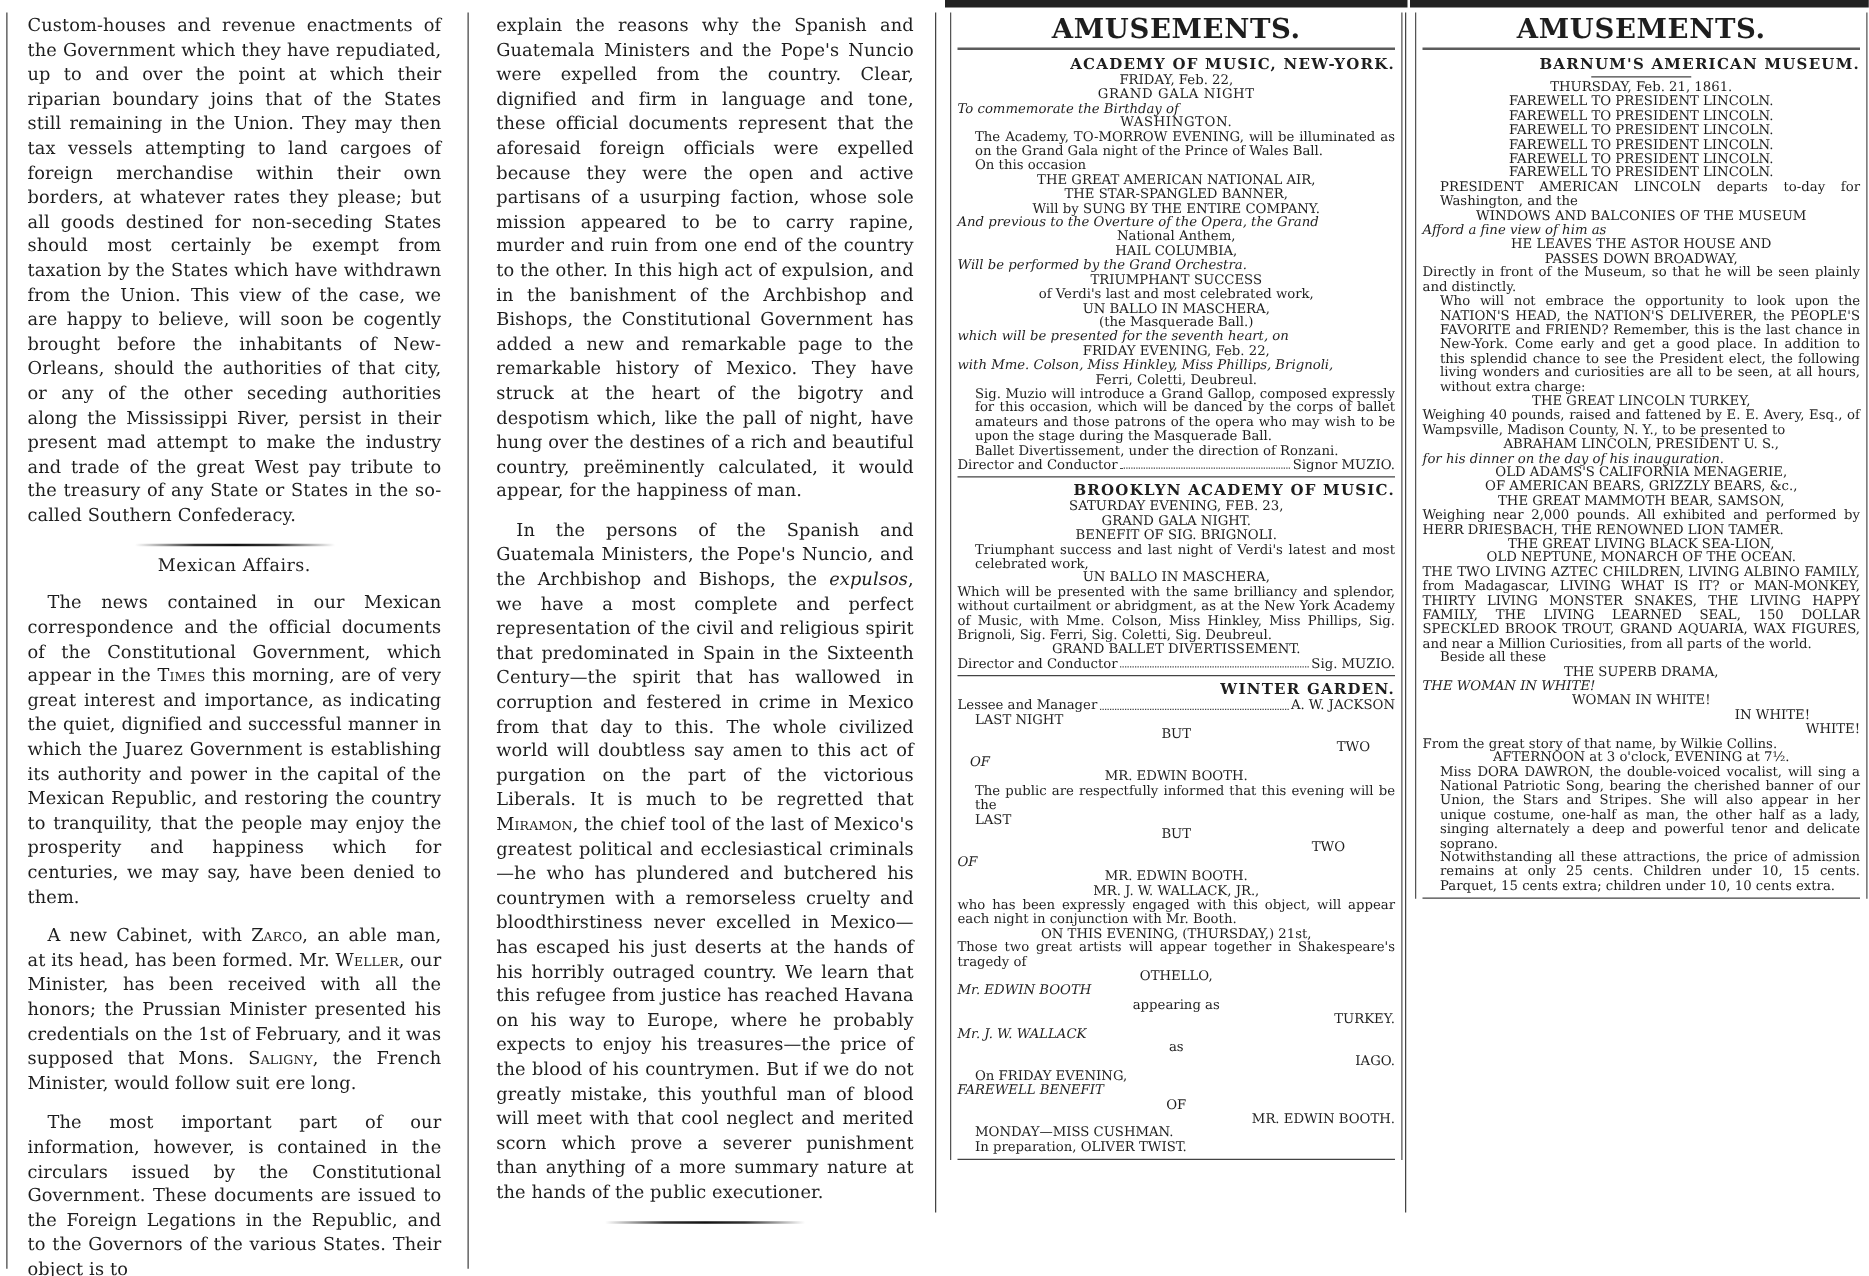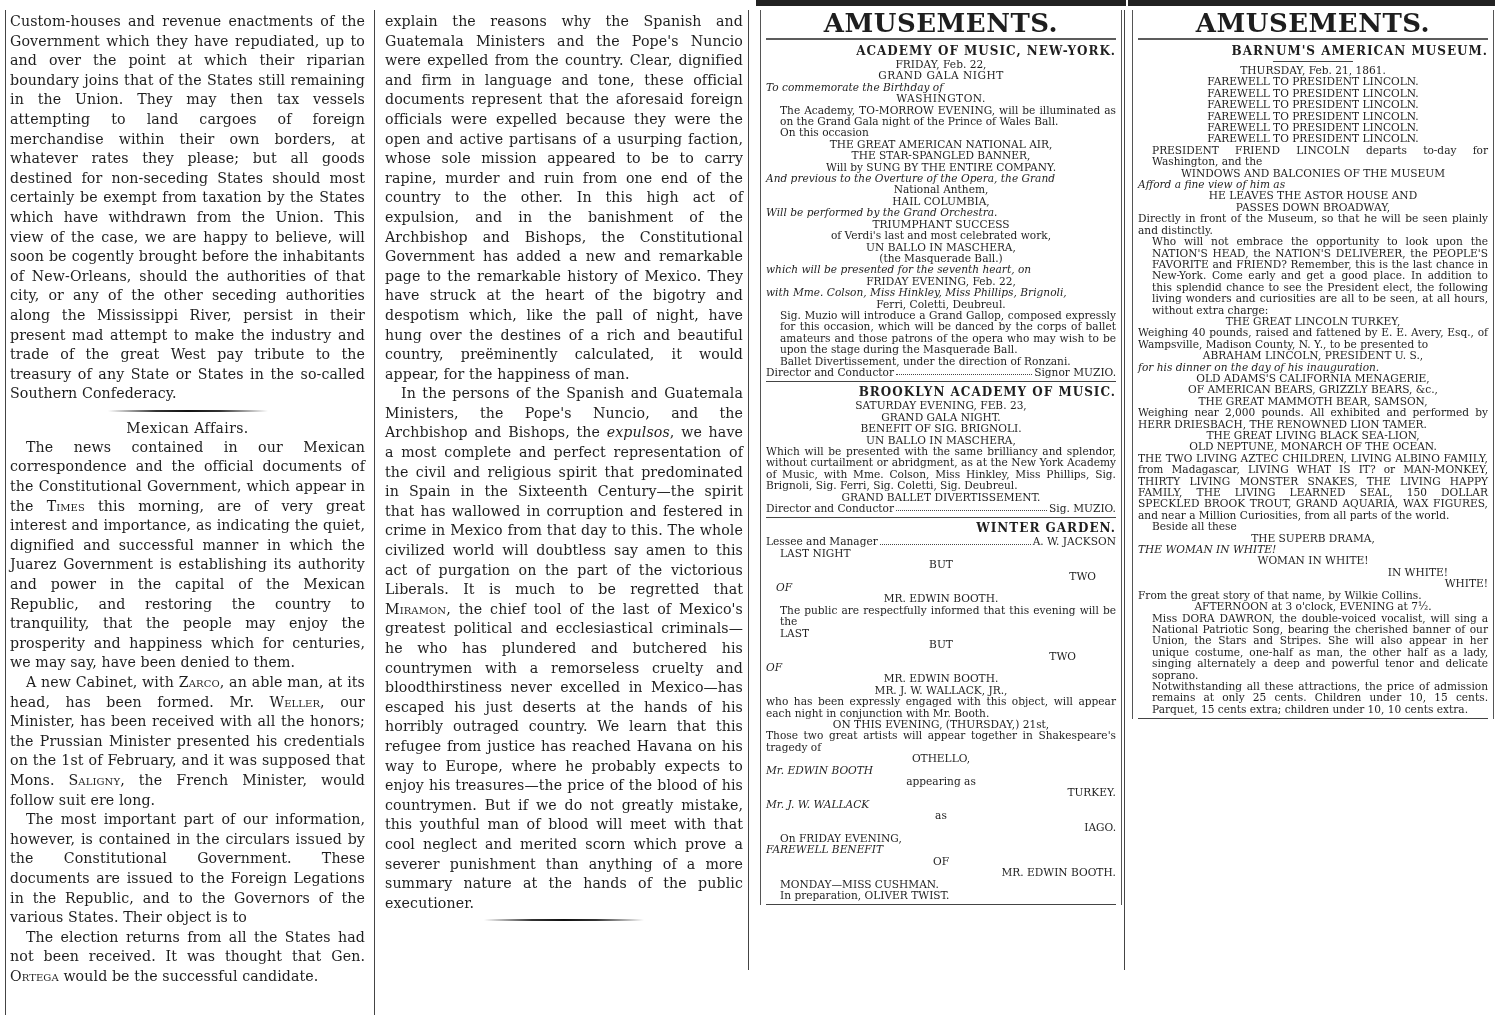--- a/index.html
+++ b/index.html
@@ -10,41 +10,41 @@
     color: #1e1e1e;
   }
   .col { position: absolute; top: 0; box-sizing: border-box; }
   .rule-v { position: absolute; top: 10px; width: 1px; background: #444; }
   #col1 { left: 10px; width: 355px; }
   #col2 { left: 385px; width: 358px; }
   #col3 { left: 760px; width: 362px; }
   #col4 { left: 1132px; width: 362px; }
 
   .news p {
-    margin: 0; font-size: 14.2px; line-height: 19.6px;
+    margin: 12px; font-size: 14.2px; line-height: 19.6px;
     text-align: justify; letter-spacing: 0.1px;
   }
   .news p.indent { text-indent: 16px; }
   .news .first { margin-top: 12px; }
   .news h3 {
     font-size: 14px; font-weight: normal; text-align: center;
     margin: 0 0 2px 0; letter-spacing: 0.4px;
   }
   .news .sep {
     width: 160px; margin: 6px auto 8px auto; height: 2px;
     background: linear-gradient(to right, transparent, #333 30%, #111 50%, #333 70%, transparent);
   }
   .sc { font-variant: small-caps; }
   .it { font-style: italic; }
 
   .ads { font-size: 10.6px; line-height: 11.4px; }
   .ads .topbar { height: 6px; background: #222; margin: 0 -4px 2px -4px; }
   .ads .box { border-left: 1px solid #555; border-right: 1px solid #555; padding: 0 5px; }
   .ads h1 {
-    font-size: 26px; font-weight: bold; text-align: center;
+    font-size: 22px; font-weight: bold; text-align: center;
     margin: 4px 0 2px 0; letter-spacing: 0.5px; line-height: 26px;
   }
   .ads .hrwavy { height: 2px; background: #333; margin: 2px 0 4px 0; opacity: .8; }
   .ads h2 {
     font-size: 12px; font-weight: bold; text-align: right;
     margin: 2px 0 1px 0; letter-spacing: 1px; line-height: 14px;
   }
   .ads .c { text-align: center; }
   .ads .r { text-align: right; }
   .ads .l { text-align: left; font-style: italic; }
@@ -114,20 +114,21 @@
         <span>Director and Conductor</span>
         <span class="dots"></span>
         <span>Signor MUZIO.</span>
       </div>
     <div class="hr"></div>
 
     <h2>BROOKLYN ACADEMY OF MUSIC.</h2>
     <div class="c">SATURDAY EVENING, FEB. 23,</div>
     <div class="c">GRAND GALA NIGHT.</div>
     <div class="c">BENEFIT OF SIG. BRIGNOLI.</div>
+    <div class="j ind">Triumphant success and last night of Verdi's latest and most celebrated work,</div>
     <div class="c">UN BALLO IN MASCHERA,</div>
     <div class="j">Which will be presented with the same brilliancy and splendor, without curtailment or abridgment, as at the New York Academy of Music, with Mme. Colson, Miss Hinkley, Miss Phillips, Sig. Brignoli, Sig. Ferri, Sig. Coletti, Sig. Deubreul.</div>
     <div class="c">GRAND BALLET DIVERTISSEMENT.</div>
     <div class="lead">
         <span>Director and Conductor</span>
         <span class="dots"></span>
         <span>Sig. MUZIO.</span>
       </div>
     <div class="hr"></div>
 
@@ -176,21 +177,21 @@
     <div class="hrwavy"></div>
     <h2>BARNUM'S AMERICAN MUSEUM.</h2>
     <div class="short"></div>
     <div class="c">THURSDAY, Feb. 21, 1861.</div>
     <div class="c">FAREWELL TO PRESIDENT LINCOLN.</div>
     <div class="c">FAREWELL TO PRESIDENT LINCOLN.</div>
     <div class="c">FAREWELL TO PRESIDENT LINCOLN.</div>
     <div class="c">FAREWELL TO PRESIDENT LINCOLN.</div>
     <div class="c">FAREWELL TO PRESIDENT LINCOLN.</div>
     <div class="c">FAREWELL TO PRESIDENT LINCOLN.</div>
-    <div class="j ind">PRESIDENT FRIEND LINCOLN departs to-day for Washington, and the</div>
+    <div class="j ind">PRESIDENT AMERICAN LINCOLN departs to-day for Washington, and the</div>
     <div class="c">WINDOWS AND BALCONIES OF THE MUSEUM</div>
     <div class="l">Afford a fine view of him as</div>
     <div class="c">HE LEAVES THE ASTOR HOUSE AND</div>
     <div class="c">PASSES DOWN BROADWAY,</div>
     <div class="j">Directly in front of the Museum, so that he will be seen plainly and distinctly.</div>
     <div class="j ind">Who will not embrace the opportunity to look upon the NATION'S HEAD, the NATION'S DELIVERER, the PEOPLE'S FAVORITE and FRIEND? Remember, this is the last chance in New-York. Come early and get a good place. In addition to this splendid chance to see the President elect, the following living wonders and curiosities are all to be seen, at all hours, without extra charge:</div>
     <div class="c">THE GREAT LINCOLN TURKEY,</div>
     <div class="j">Weighing 40 pounds, raised and fattened by E. E. Avery, Esq., of Wampsville, Madison County, N. Y., to be presented to</div>
     <div class="c">ABRAHAM LINCOLN, PRESIDENT U. S.,</div>
     <div class="l">for his dinner on the day of his inauguration.</div>

